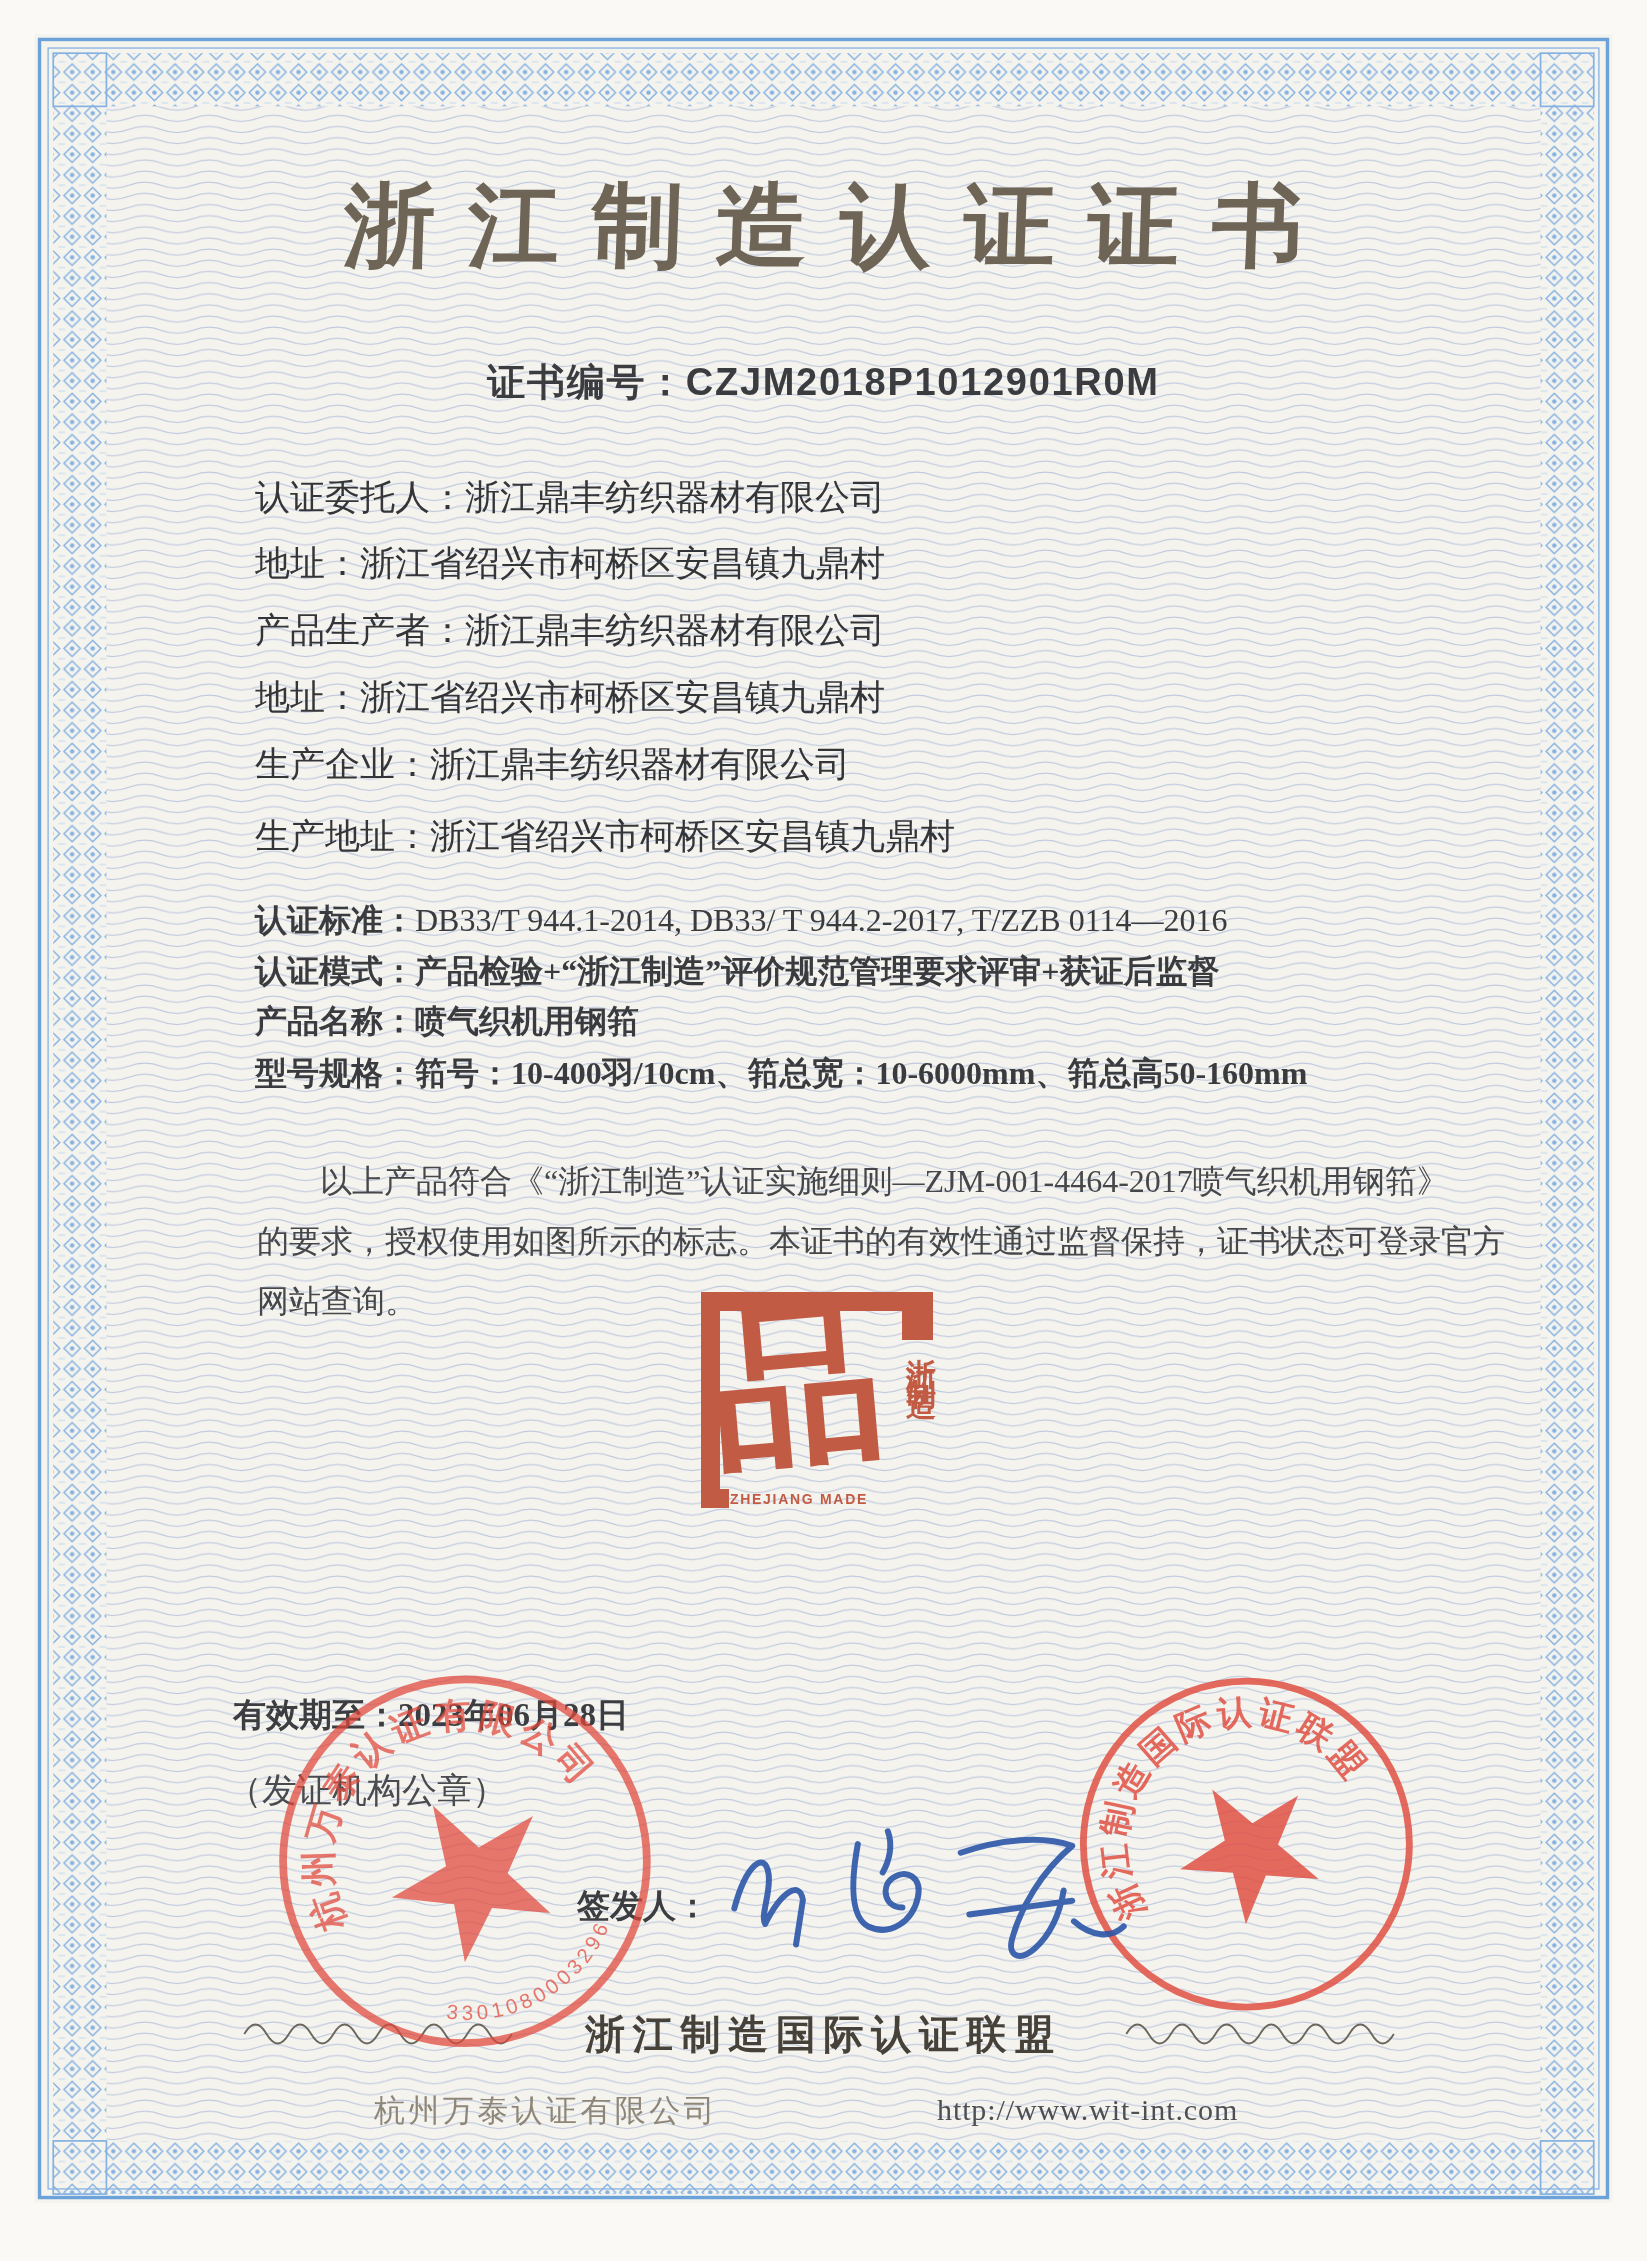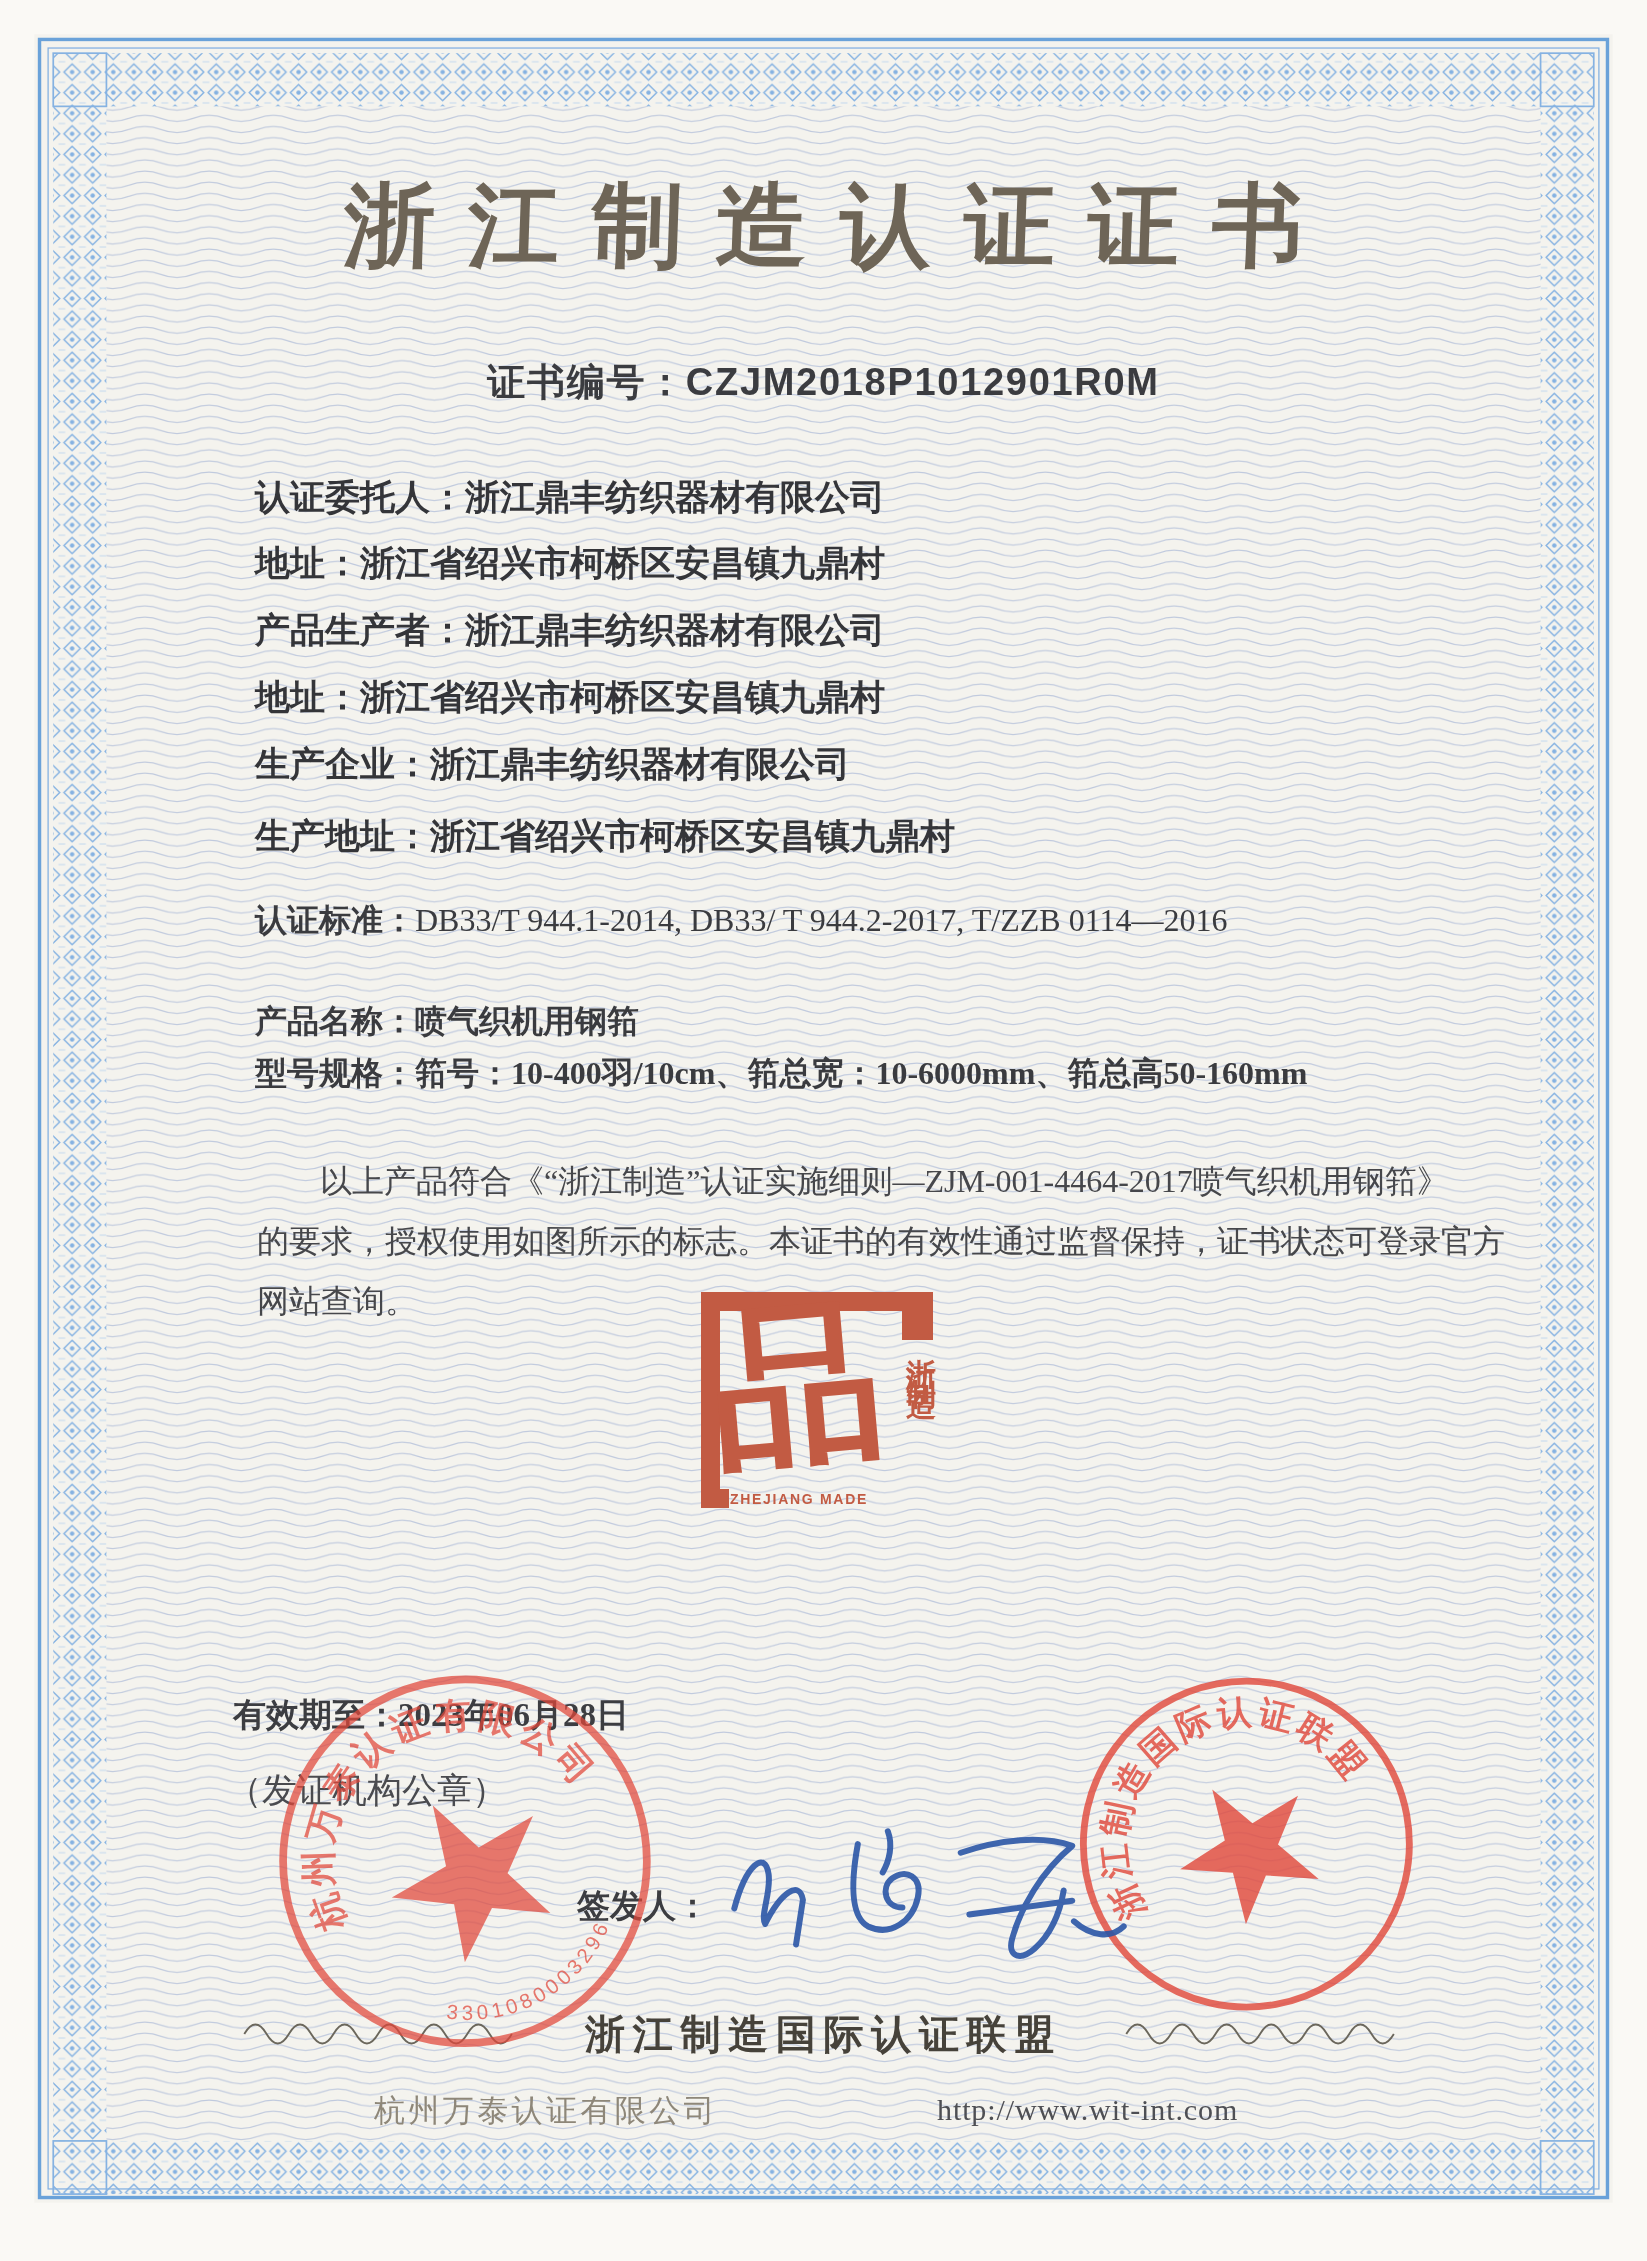--- a/index.html
+++ b/index.html
@@ -14,21 +14,21 @@
     left:0;top:165px;width:100%;text-align:center;
     font-size:91px;font-weight:bold;color:#6e6557;
     letter-spacing:33px;padding-left:33px;box-sizing:border-box;
     transform:skewX(-2deg);
   }
   .certno{
     left:0;top:357px;width:100%;text-align:center;
     font-family:"Liberation Sans", sans-serif;
     font-size:38px;font-weight:bold;color:#3b3c40;letter-spacing:1.7px;
   }
-  .info{left:255px;font-size:35px;font-weight:bold;color:#343539;}
+  .info{left:255px;font-size:35px;font-weight:normal;color:#343539;}
   .spec{left:255px;font-size:32px;color:#3a3b3f;}
   .spec .lbl{font-weight:bold;}
   .spec .b{font-weight:bold;}
   .stmt{
     position:absolute;left:257px;top:1151px;width:1240px;
     font-size:32px;color:#46474b;line-height:60px;
   }
   .stmt .ln{white-space:nowrap;}
   .stmt .ind{text-indent:63px;}
   
@@ -100,20 +100,21 @@
   <div class="t certno"><span>证书编号：</span><span>CZJM2018P1012901R0M</span></div>
 
   <div class="t info" style="top:474px"><span>认证委托人：</span><span>浙江鼎丰纺织器材有限公司</span></div>
   <div class="t info" style="top:540px"><span>地址：</span><span>浙江省绍兴市柯桥区安昌镇九鼎村</span></div>
   <div class="t info" style="top:607px"><span>产品生产者：</span><span>浙江鼎丰纺织器材有限公司</span></div>
   <div class="t info" style="top:674px"><span>地址：</span><span>浙江省绍兴市柯桥区安昌镇九鼎村</span></div>
   <div class="t info" style="top:741px"><span>生产企业：</span><span>浙江鼎丰纺织器材有限公司</span></div>
   <div class="t info" style="top:813px"><span>生产地址：</span><span>浙江省绍兴市柯桥区安昌镇九鼎村</span></div>
 
   <div class="t spec" style="top:899px"><span class="lbl">认证标准：</span><span>DB33/T 944.1-2014, DB33/ T 944.2-2017, T/ZZB 0114—2016</span></div>
+  <div class="t spec" style="top:950px"><span class="lbl">认证模式：</span><span class="b">产品检验+“浙江制造”评价规范管理要求评审+获证后监督</span></div>
   <div class="t spec" style="top:1000px"><span class="lbl">产品名称：</span><span class="b">喷气织机用钢筘</span></div>
   <div class="t spec" style="top:1052px"><span class="lbl">型号规格：</span><span class="b">筘号：10-400羽/10cm、筘总宽：10-6000mm、筘总高50-160mm</span></div>
 
   <div class="stmt">
     <div class="ln ind">以上产品符合《“浙江制造”认证实施细则—ZJM-001-4464-2017喷气织机用钢筘》</div>
     <div class="ln">的要求，授权使用如图所示的标志。本证书的有效性通过监督保持，证书状态可登录官方</div>
     <div class="ln">网站查询。</div>
   </div>
 
   <div class="logo">

